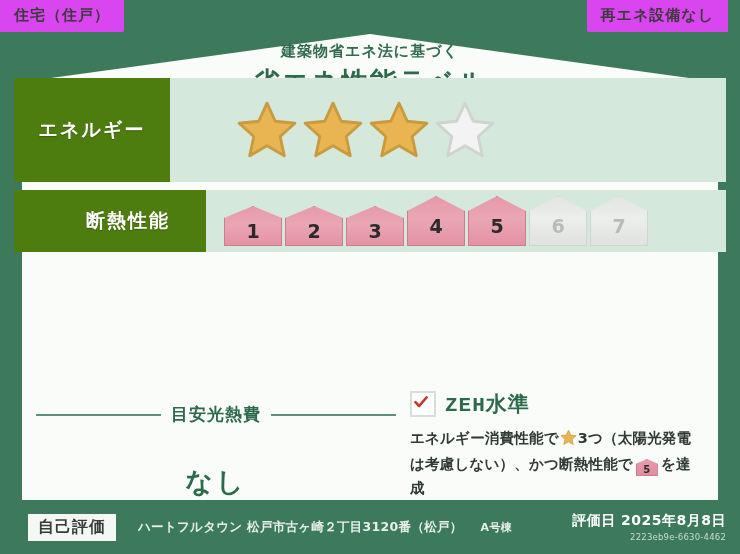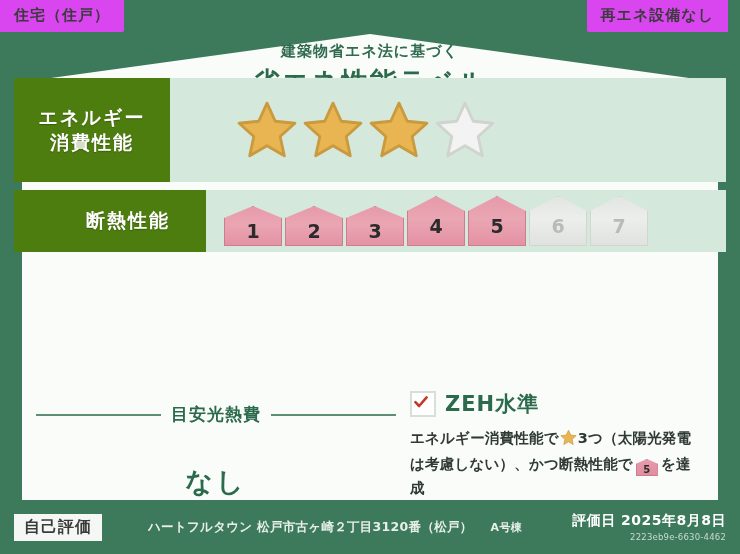--- a/index.html
+++ b/index.html
@@ -157,21 +157,21 @@
     text-align:center;
     font-size:27px;font-weight:bold;
     color:#2b6a4a;letter-spacing:3px;
   }
   .cost-rule{
     position:absolute;left:8px;right:4px;top:158px;
     height:2px;background:#8aa596;
   }
 
   
-  .zeh-head{display:flex;align-items:center;gap:9px;}
+  .zeh-head{display:flex;align-items:center;gap:9px;font-family:Liberation Mono, monospace;}
   .check-box{
     width:22px;height:22px;flex:0 0 22px;
     background:#ffffff;border:2px solid #d8ded8;
     position:relative;
   }
   .check-box svg{position:absolute;left:1px;top:1px;}
   .zeh-title{
     font-size:21px;font-weight:bold;color:#2b6a4a;letter-spacing:1px;
   }
   .zeh-desc{
@@ -193,21 +193,21 @@
   .mini-house i{
     position:static;display:block;
     font-style:normal;font-size:10px;font-weight:bold;
     color:#2b2b2b;text-align:center;line-height:20px;
   }
 
   
   .footer{
     position:absolute;left:0;right:0;bottom:0;height:54px;
     z-index:7;display:flex;align-items:center;
-    padding:0 14px 0 14px;box-sizing:border-box;gap:24px;
+    padding:0 14px 0 28px;box-sizing:border-box;
   }
   .self-badge{
     background:#f4f7f4;color:#3b3b3b;
     font-weight:bold;font-size:16px;letter-spacing:1px;
     padding:5px 10px 6px 10px;line-height:1;
     flex:0 0 auto;
   }
   .addr{
     color:#e8efe9;font-size:12.5px;font-weight:bold;
     margin-left:22px;letter-spacing:0.3px;white-space:nowrap;
@@ -238,21 +238,20 @@
 <div class="titles">
   <div class="title-small">建築物省エネ法に基づく</div>
   <div class="title-large">省エネ性能ラベル</div>
 </div>
 
 <div class="rows">
 
   <div class="rate-row row-energy">
     <div class="rate-label">
       <span>エネルギー</span>
-      <span>消費性能</span>
     </div>
     <div class="rate-value">
       <div class="stars" id="stars-container">
           <div class="star">
             <svg viewBox="0 0 24 24">
               <path d="M12 1.6 L15.2 8.6 L22.8 9.4 L17.1 14.5 L18.7 22 L12 18.1 L5.3 22 L6.9 14.5 L1.2 9.4 L8.8 8.6 Z" fill="#e8b552" stroke="#c99a3e" stroke-width="1.1" stroke-linejoin="round"></path>
             </svg>
           </div>
           <div class="star">
             <svg viewBox="0 0 24 24">

